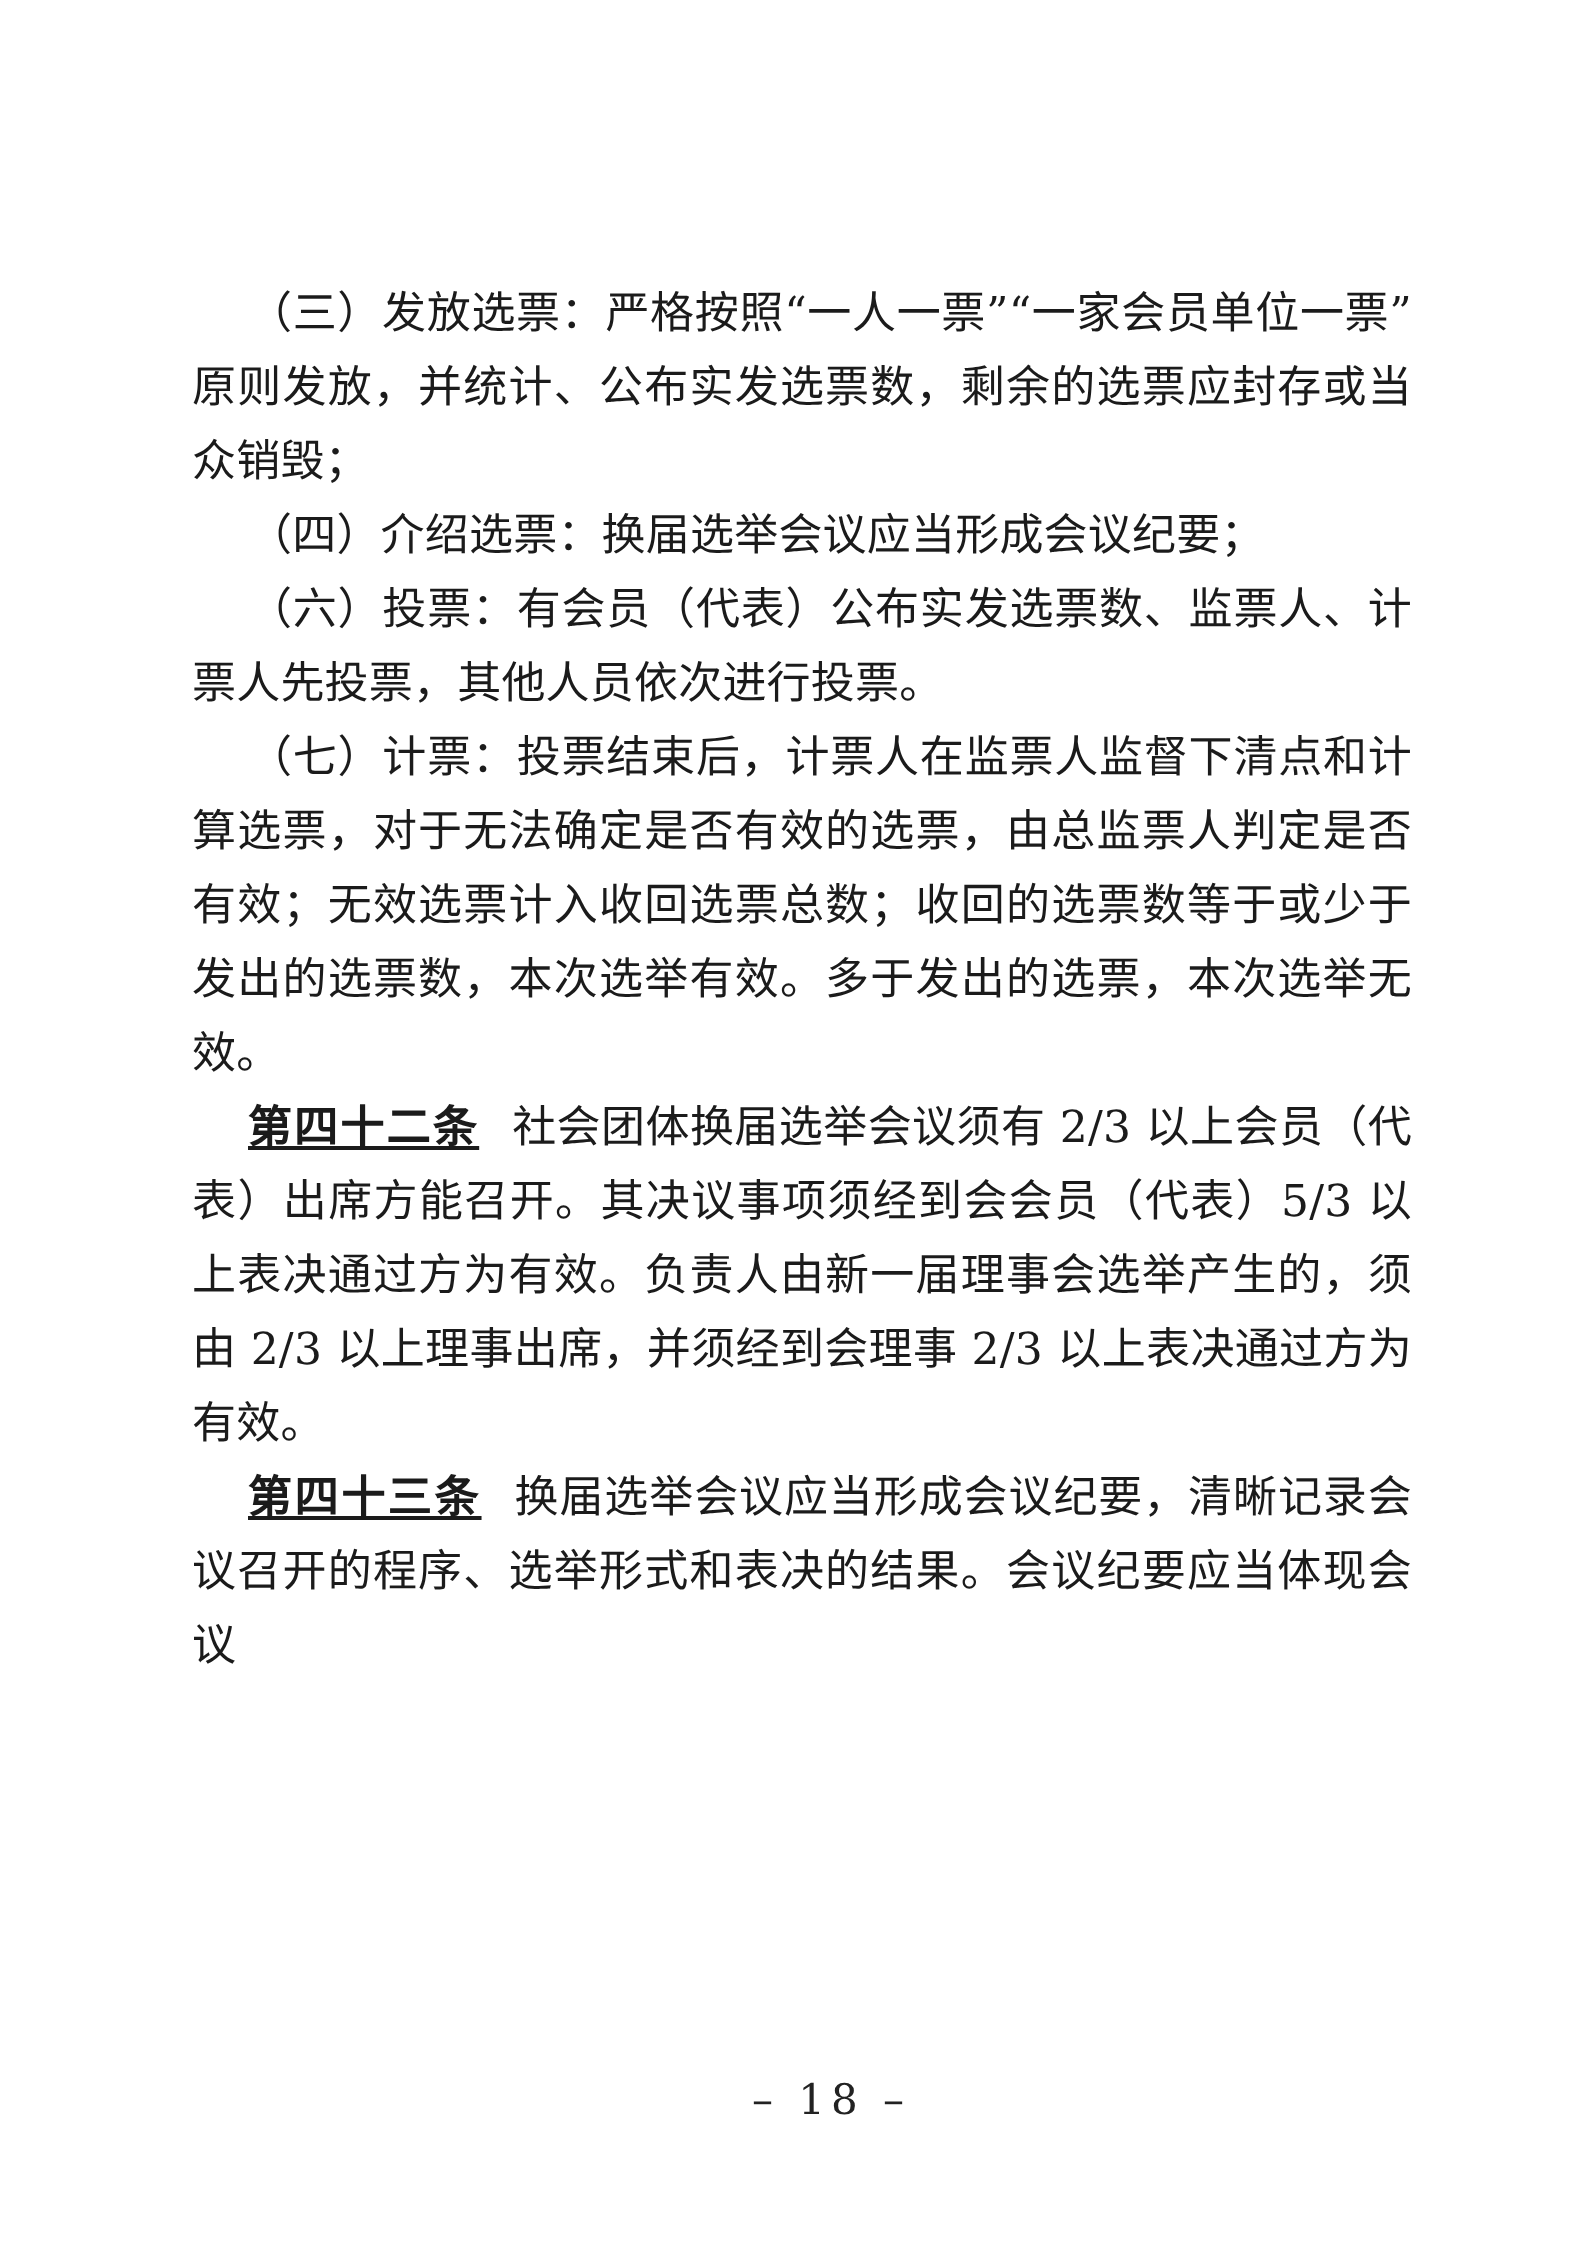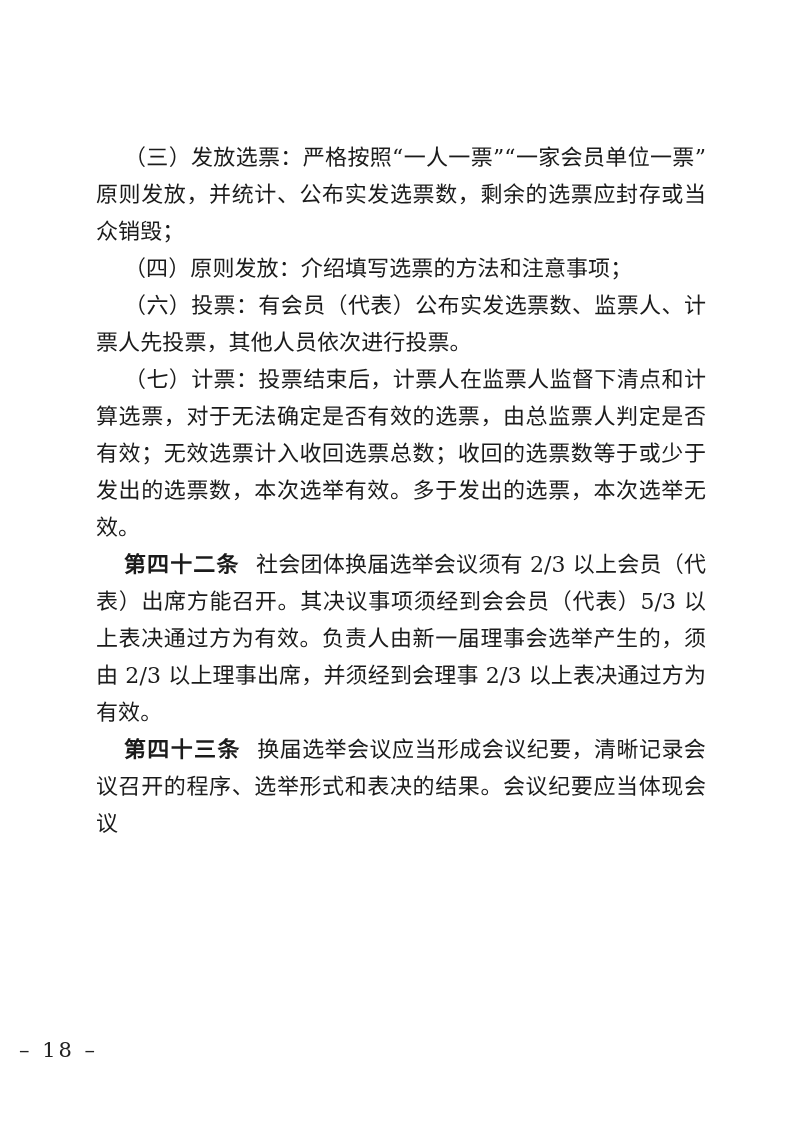--- a/index.html
+++ b/index.html
@@ -36,47 +36,48 @@
   }
   .para {
     margin: 0;
     padding: 0;
     text-indent: 28px;
   }
   .article-lead {
     font-weight: bold;
     margin-right: 0.75em;
     letter-spacing: 1px;
+    text-decoration: underline;
   }
   .footer {
     position: absolute;
     left: 0;
     top: 1036px;
     width: 793px;
-    text-align: left;
+    text-align: center;
     font-size: 21px;
     line-height: 28px;
     color: #222222;
   }
   .footer .page-num {
     position: relative;
     left: 19px;
     letter-spacing: 3px;
   }
 </style>
 </head>
 <body>
 
 <div class="page">
 
   <main class="content">
 
     <p class="para">（三）发放选票：严格按照“一人一票”“一家会员单位一票”原则发放，并统计、公布实发选票数，剩余的选票应封存或当众销毁；</p>
 
-    <p class="para">（四）原则发放：介绍填写选票的方法和注意事项；</p>
+    <p class="para">（四）介绍选票：换届选举会议应当形成会议纪要；</p>
 
 
     <p class="para">（六）投票：有会员（代表）公布实发选票数、监票人、计票人先投票，其他人员依次进行投票。</p>
 
     <p class="para">（七）计票：投票结束后，计票人在监票人监督下清点和计算选票，对于无法确定是否有效的选票，由总监票人判定是否有效；无效选票计入收回选票总数；收回的选票数等于或少于发出的选票数，本次选举有效。多于发出的选票，本次选举无效。</p>
 
 
 
     <p class="para">
       <b class="article-lead">第四十二条</b><span>社会团体换届选举会议须有 2/3 以上会员（代表）出席方能召开。其决议事项须经到会会员（代表）5/3 以上表决通过方为有效。负责人由新一届理事会选举产生的，须由 2/3 以上理事出席，并须经到会理事 2/3 以上表决通过方为有效。</span>

